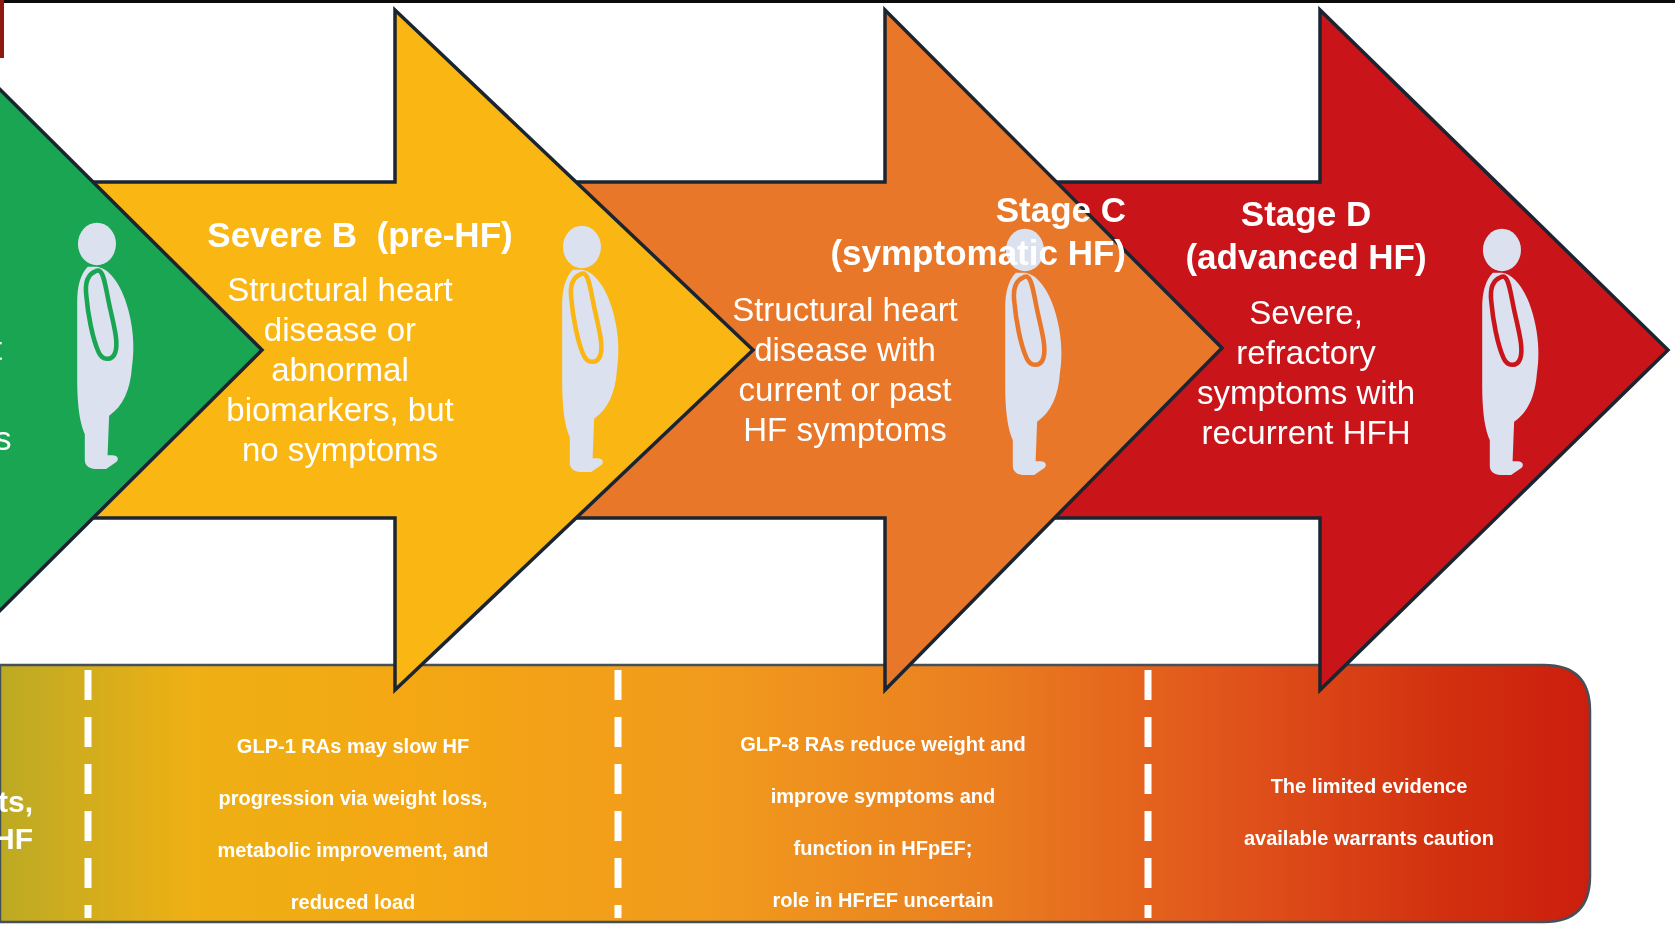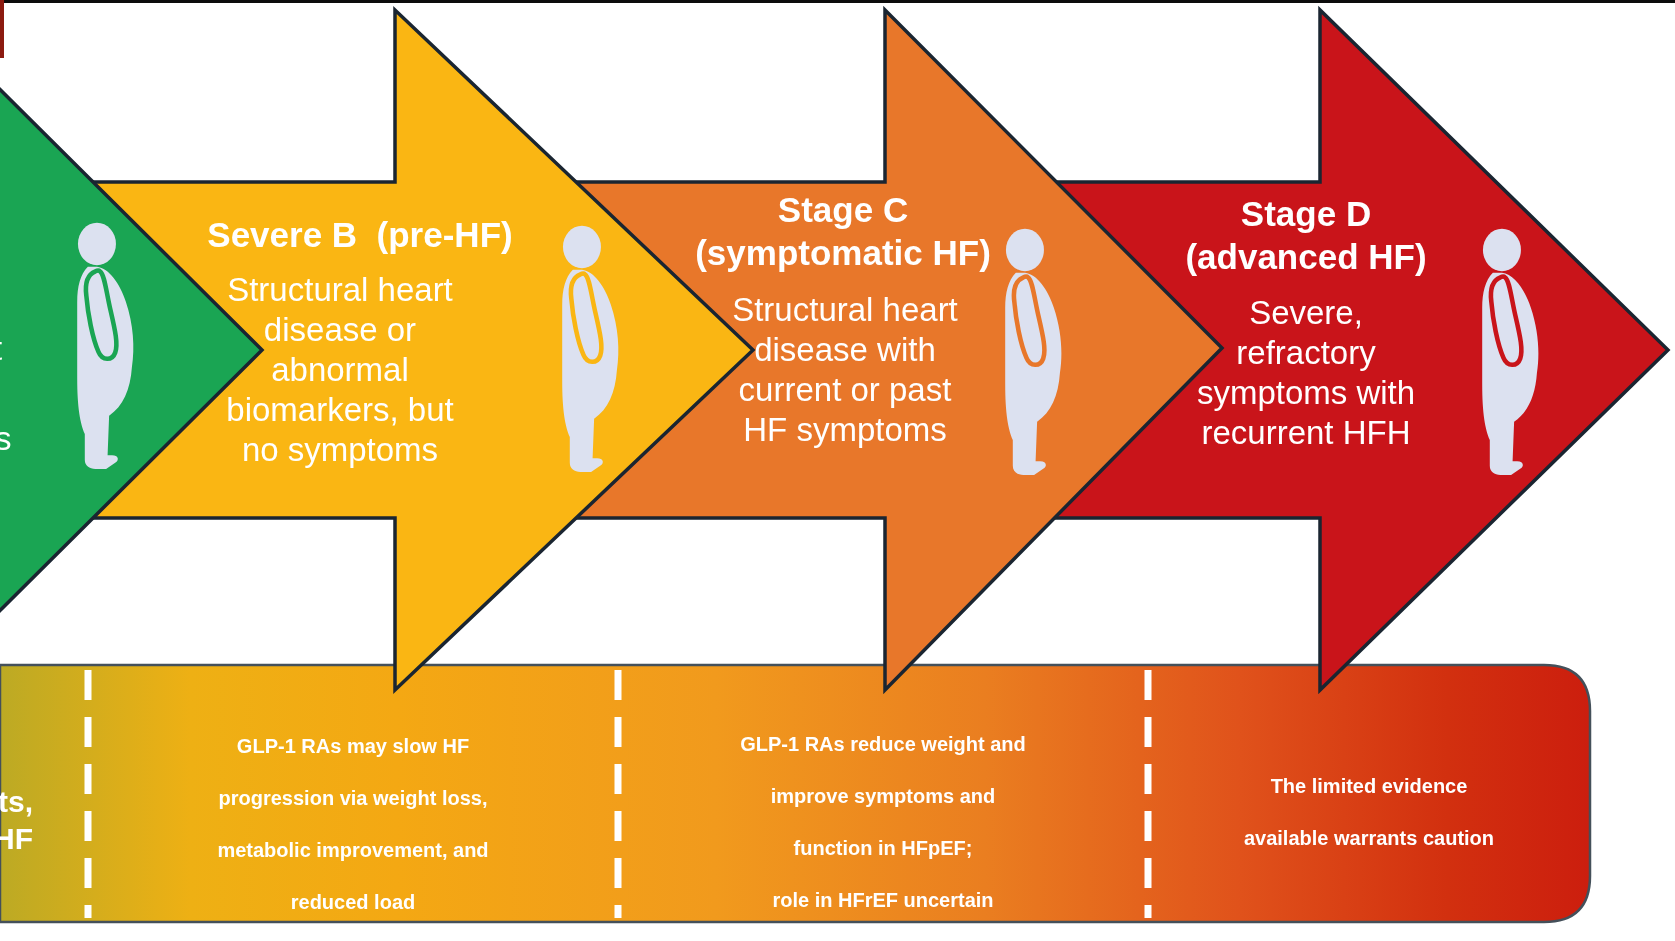--- a/index.html
+++ b/index.html
@@ -79,40 +79,40 @@
   <div class="txt frag" style="left:-7px;top:329px;width:30px;">t</div>
   <div class="txt frag" style="left:-5px;top:419px;width:30px;">s</div>
 
   <div class="txt stage-title" style="left:110px;top:213px;width:500px;">Severe B  (pre-HF)</div>
   <div class="txt stage-body" style="left:110px;top:270px;width:460px;">Structural heart
 disease or
 abnormal
 biomarkers, but
 no symptoms</div>
 
-  <div class="txt stage-title" style="left:593px;top:188px;width:500px;">Stage C
+  <div class="txt stage-title" style="left:626px;top:188px;width:500px;text-align:right;">Stage C
 (symptomatic HF)</div>
   <div class="txt stage-body" style="left:615px;top:290px;width:460px;">Structural heart
 disease with
 current or past
 HF symptoms</div>
 
   <div class="txt stage-body" style="left:1076px;top:293px;width:460px;">Severe,
 refractory
 symptoms with
 recurrent HFH</div>
   <div class="txt stage-title" style="left:1056px;top:192px;width:500px;">Stage D
 (advanced HF)</div>
 
   <div class="txt bar-frag" style="left:-12px;top:783px;width:45px;white-space:pre-line;">ts,
 HF</div>
   <div class="txt bar-text" style="left:88px;top:720px;width:530px;">GLP-1 RAs may slow HF
 progression via weight loss,
 metabolic improvement, and
 reduced load</div>
-  <div class="txt bar-text" style="left:618px;top:718px;width:530px;">GLP-1 RAs reduce weight and
+  <div class="txt bar-text" style="left:618px;top:718px;width:530px;">GLP-8 RAs reduce weight and
 improve symptoms and
 function in HFpEF;
 role in HFrEF uncertain</div>
   <div class="txt bar-text" style="left:1148px;top:760px;width:442px;">The limited evidence
 available warrants caution</div>
 
 </div>
 
 </body></html>

